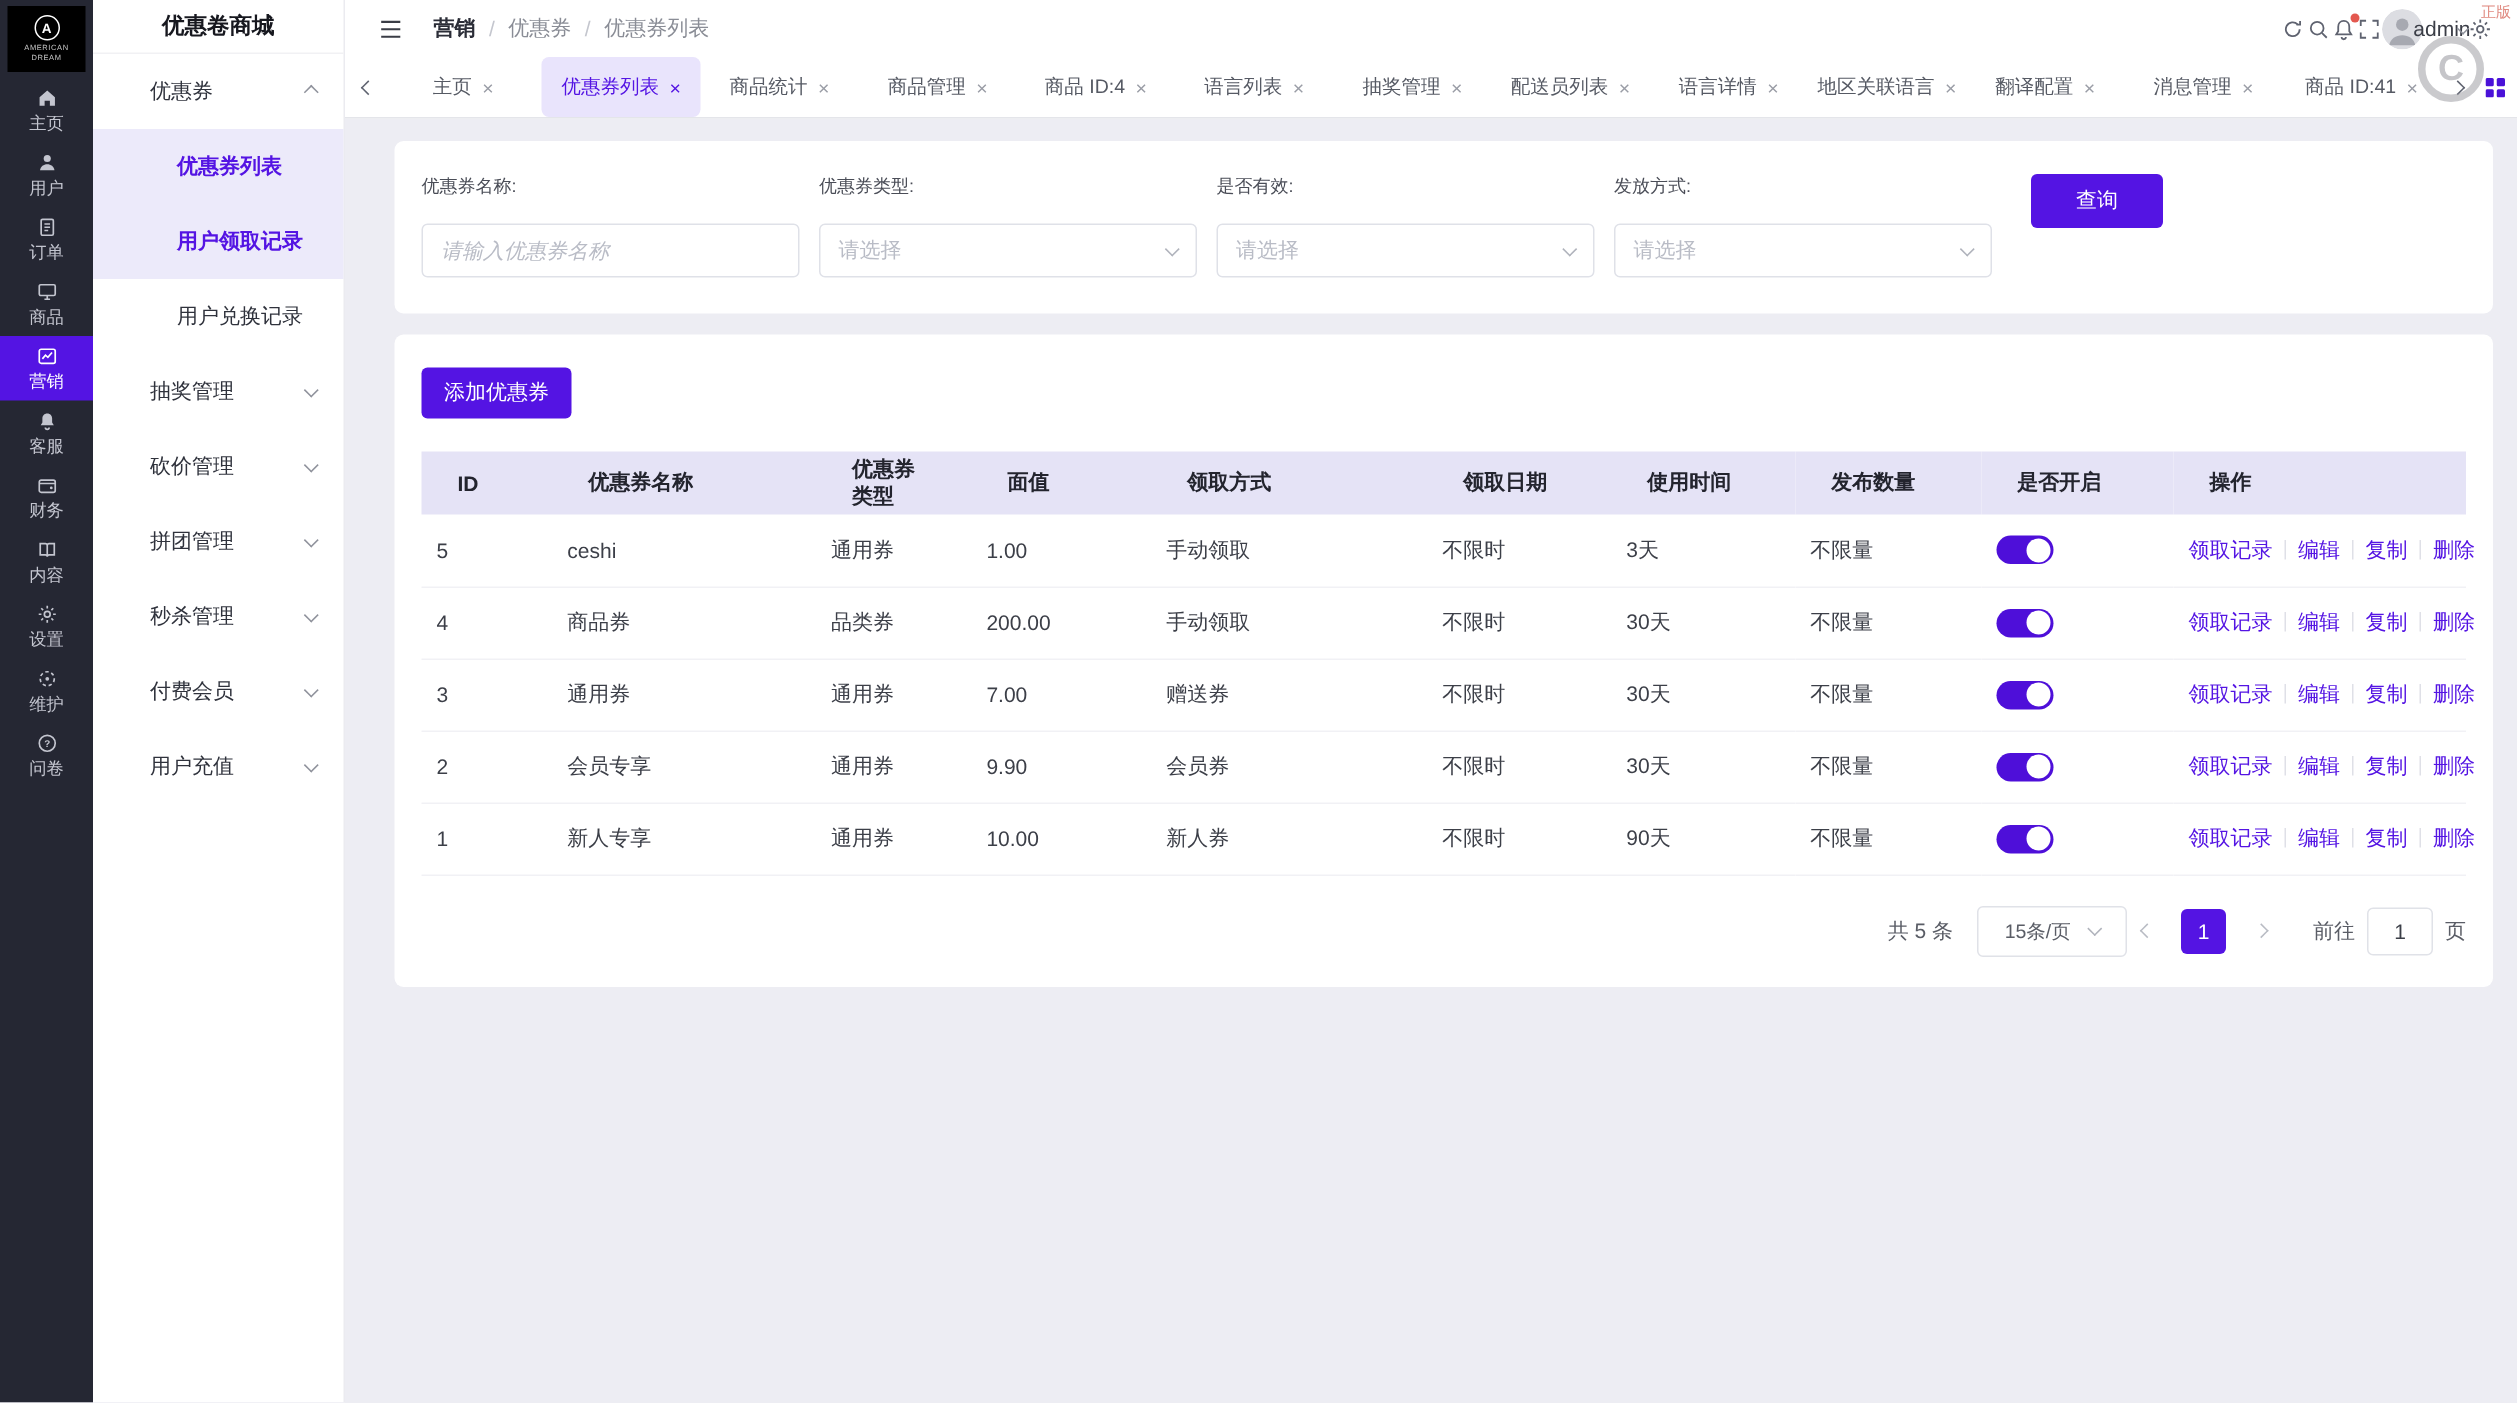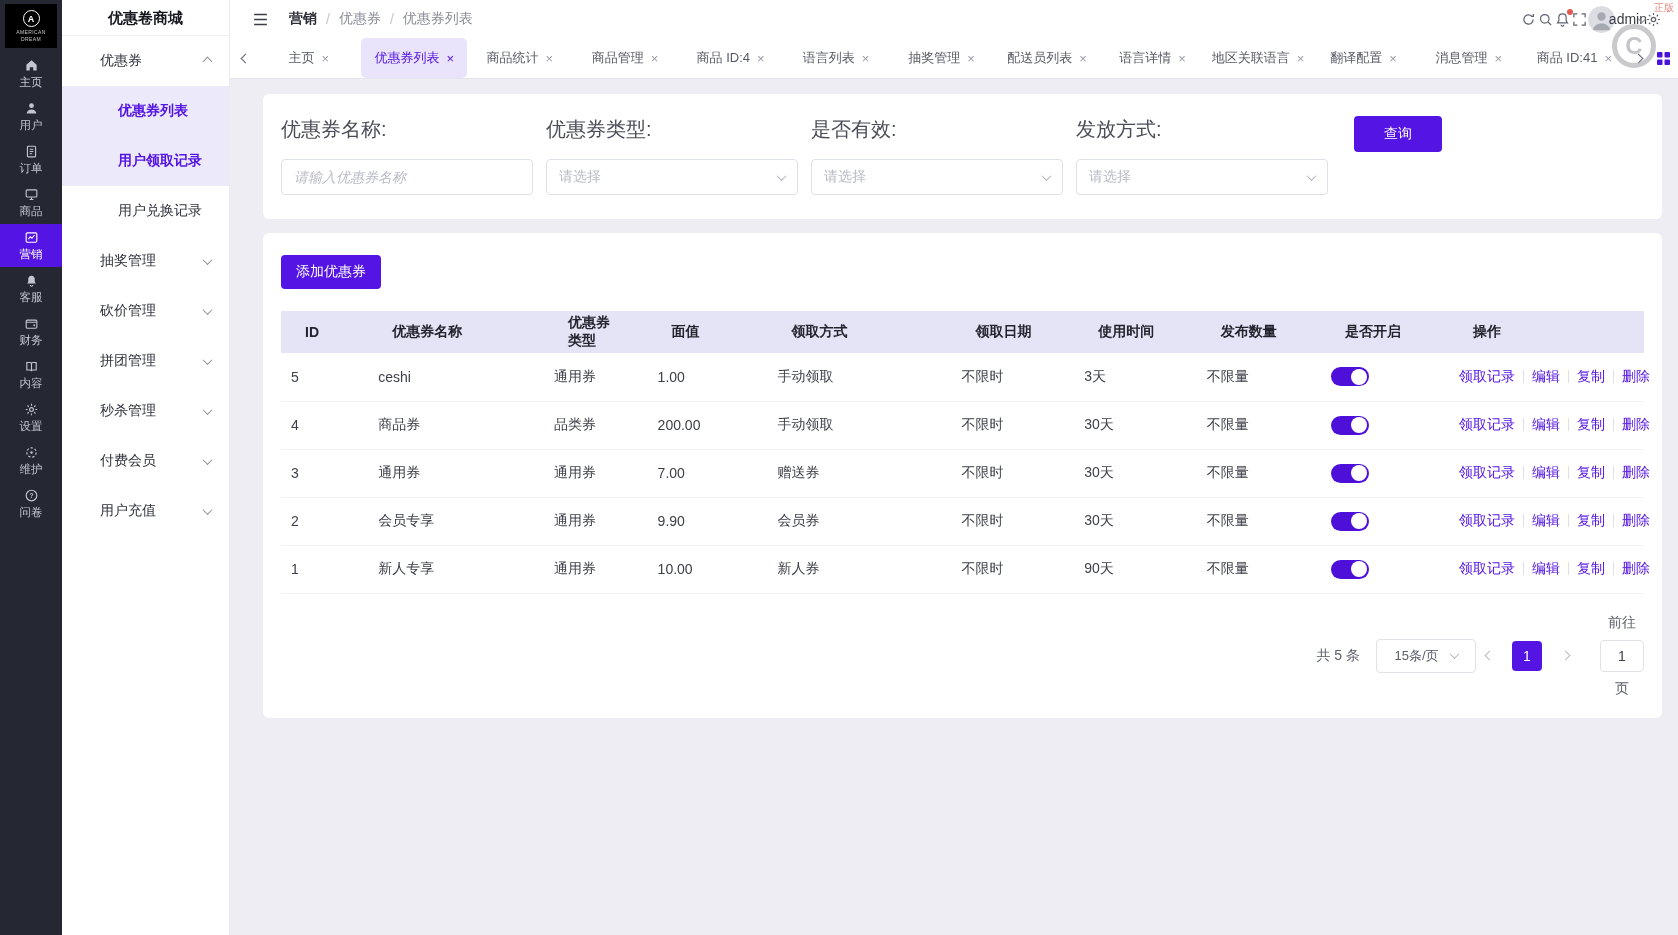--- a/index.html
+++ b/index.html
@@ -59,21 +59,21 @@
   .tab.active { background:#e9e4fc; border-radius:5px; color:#5414e3; }
   .tab.active .x { color:#5414e3; }
   .gridico { width:13px; height:13px; margin-left:8px; flex-shrink:0; cursor:pointer; }
   .gridico svg { width:13px; height:13px; display:block; }
 
   
   .content { padding:15px 16px 0 33px; }
   .card { background:#fff; border-radius:6px; }
   .filter-card { padding:22px 18px 24px; display:flex; gap:13px; }
   .fgroup { width:252px; display:flex; flex-direction:column; gap:16px; }
-  .flabel { font-size:20px; color:#4a4d57; }
+  .flabel { font-size:12px; color:#4a4d57; }
   .finput, .fselect { height:36px; border:1px solid #dfe1e8; border-radius:4px; padding:0 12px; font-size:14px; background:#fff; width:100%; }
   .finput { color:#701a75; outline:none;font-style:italic; }
   .finput::placeholder { color:#b9bcc6; }
   .fselect { display:flex; align-items:center; justify-content:space-between; cursor:pointer; }
   .fselect .ph { color:#b9bcc6; }
   .fselect .chev, .psize .chev { border-color:#b0b3bc; }
   .btn { background:#5414e3; color:#fff; border:none; border-radius:4px; font-size:14px; cursor:pointer; font-family:inherit; }
   .search-btn { height:36px; padding:0 30px; margin-left:13px; align-self:flex-start; }
 
   .table-card { margin-top:14px; padding:22px 18px 20px; }
@@ -86,21 +86,21 @@
   .actions { white-space:nowrap; }
   .actions a { color:#5414e3; text-decoration:none; font-size:14px; cursor:pointer; }
   .adiv { display:inline-block; width:1px; height:13px; background:#dfe0e7; margin:0 8px; vertical-align:-2px; }
 
   .pager { display:flex; align-items:center; justify-content:flex-end; margin-top:20px; font-size:14px; color:#5a5d66; }
   .psize { width:100px; height:34px; border:1px solid #e0e2e8; border-radius:4px; display:flex; align-items:center; justify-content:center; gap:12px; font-size:13px; color:#5a5d66; margin-left:16px; cursor:pointer; }
   .pchev { width:26px; display:flex; justify-content:center; cursor:pointer; }
   .pchev .chev { border-color:#b9bcc4; }
   .pager .pchev:first-of-type { margin-left:14px; }
   .pnum { width:30px; height:30px; border-radius:4px; background:#5414e3; color:#fff; display:flex; align-items:center; justify-content:center; font-size:14px; margin:0 10px; cursor:pointer; }
-  .goto-wrap { margin-left:22px; display:flex; align-items:center; gap:8px;flex-direction:column; }
+  .goto-wrap { margin-left:22px; display:flex; align-items:center; gap:8px; }
   .goto { width:44px; height:32px; border:1px solid #e0e2e8; border-radius:4px; text-align:center; font-size:14px; color:#3c3f48; outline:none; }
 
   
   .wm-corner { position:absolute; top:1px; right:4px; font-size:10px; color:#e08a80; z-index:60; }
   .wm-copy { position:absolute; top:24px; right:22px; width:44px; height:44px; border:5px solid rgba(150,150,156,.5); border-radius:50%; display:flex; align-items:center; justify-content:center; z-index:60; pointer-events:none; }
   .wm-copy span { font-size:24px; font-weight:bold; color:rgba(150,150,156,.55); line-height:1; }
 </style>
 </head>
 <body>
 

